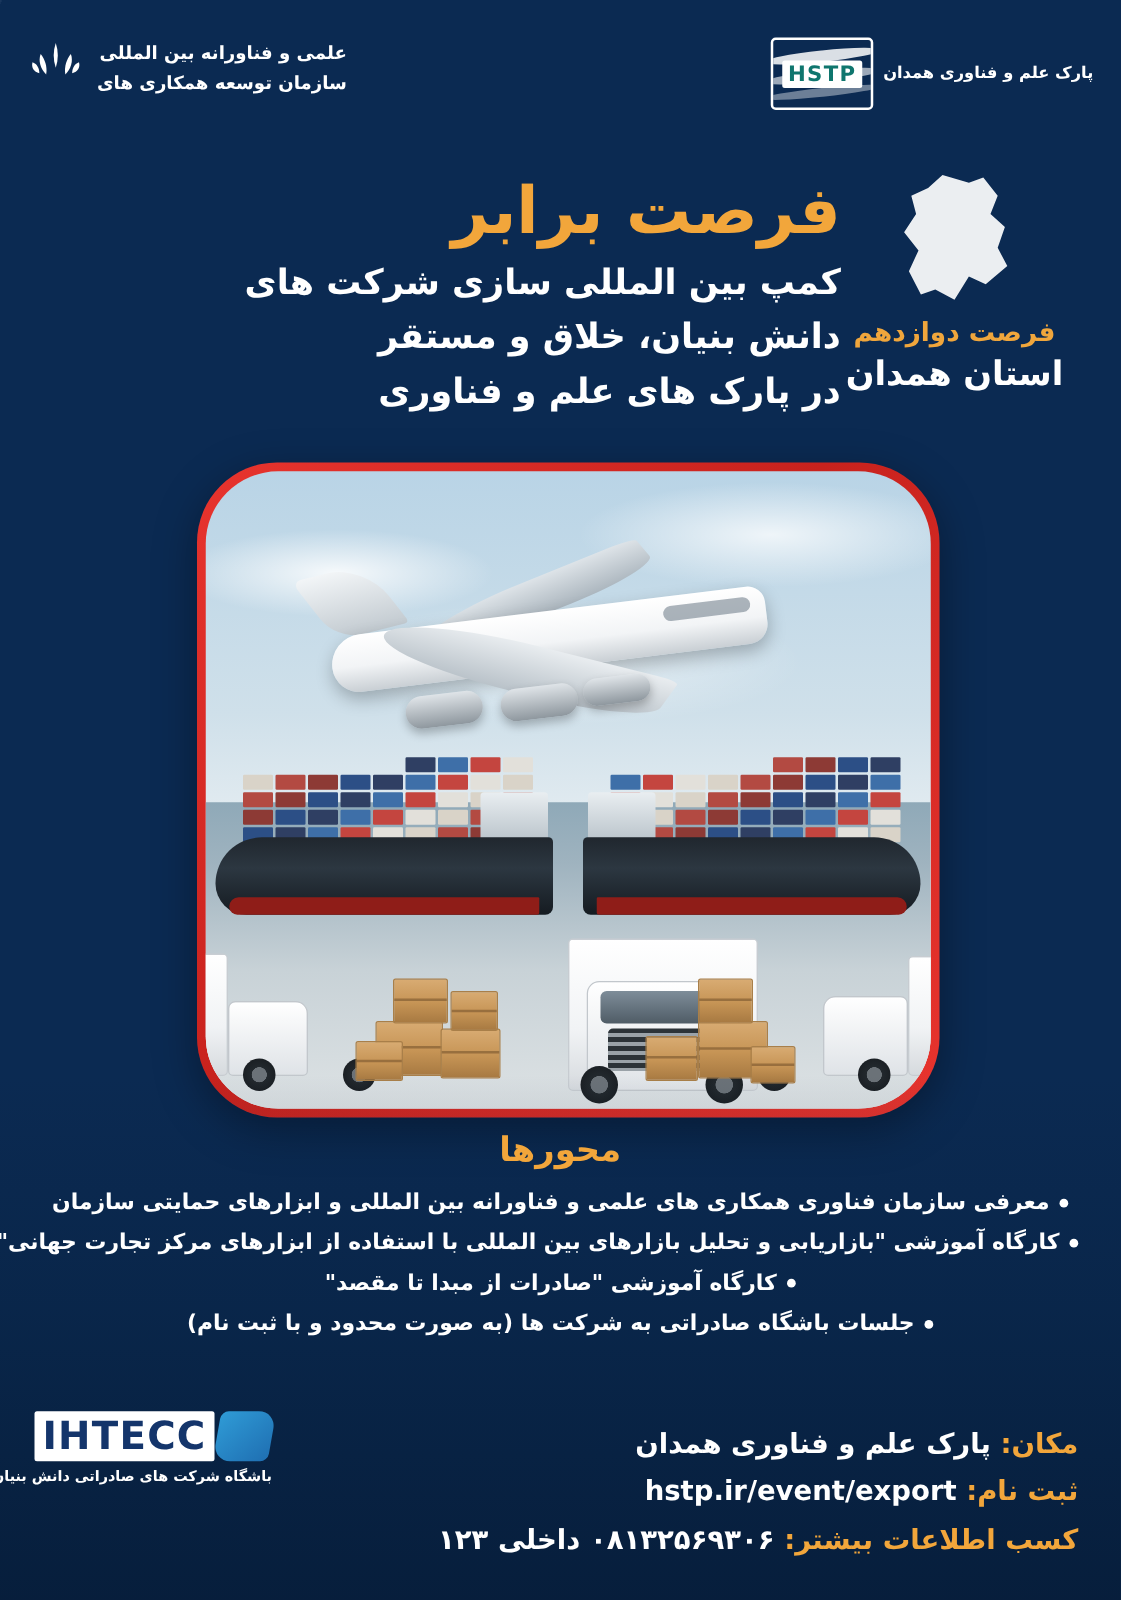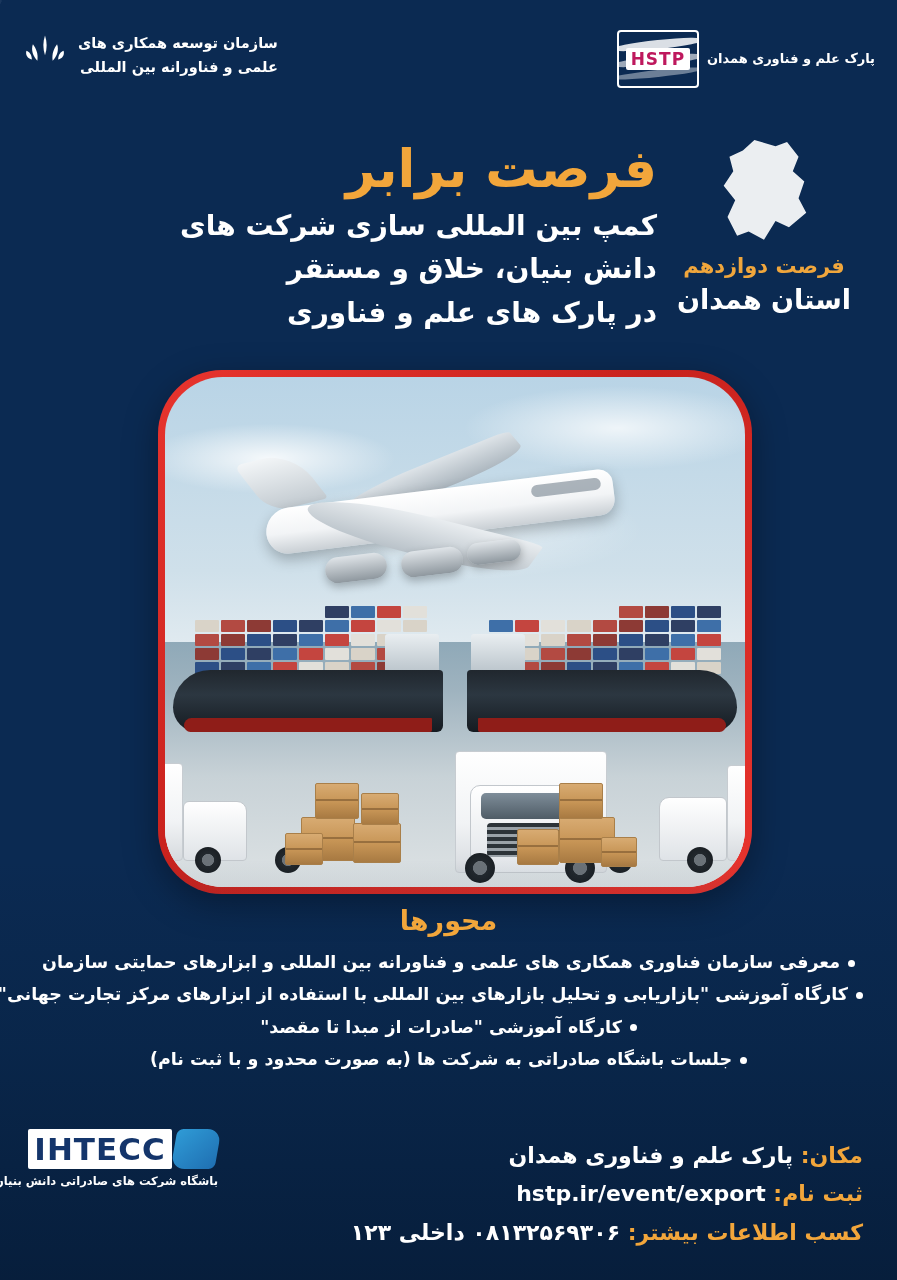--- a/index.html
+++ b/index.html
@@ -73,21 +73,21 @@
   }
   .hstp-mark .w1 { top: 8px; transform: rotate(-6deg); height: 9px; }
   .hstp-mark .w2 { top: 24px; transform: rotate(-6deg); height: 9px; opacity:.6;}
   .hstp-mark .w3 { top: 38px; transform: rotate(-6deg); height: 7px; opacity:.4;}
   .hstp-mark .txt {
     position: relative;
     z-index: 3;
     font-size: 17px;
     font-weight: 700;
     letter-spacing: 1px;
-    color: #be185d;
+    color: #0f766e;
     background: #ffffff;
     padding: 1px 5px;
     border-radius: 2px;
   }
   .logo-hstp .caption {
     font-size: 13px;
     line-height: 1.4;
     font-weight: 600;
     writing-mode: horizontal-tb;
     white-space: nowrap;
@@ -144,21 +144,21 @@
   }
   .province .main {
     font-size: 27px;
     font-weight: 800;
     letter-spacing: .5px;
   }
 
   
   .titleblock {
     position: absolute;
-    right: 240px;
+    right: 224px;
     left: 40px;
     top: 140px;
     text-align: left;
     direction: rtl;
   }
   .t-main {
     color: #f2a63b;
     font-size: 52px;
     font-weight: 900;
     letter-spacing: 3px;
@@ -496,22 +496,22 @@
         <div class="wave w1"></div>
         <div class="wave w2"></div>
         <div class="wave w3"></div>
         <div class="txt">HSTP</div>
       </div>
     </div>
 
 
     <div class="logo-left">
       <div class="lines">
+        <div>علمی و فناورانه بین المللی</div>
         <div>سازمان توسعه همکاری های</div>
-        <div>علمی و فناورانه بین المللی</div>
       </div>
       <div class="emblem2">
         <svg width="46" height="40" viewBox="0 0 42 36" aria-hidden="true">
           <g fill="#ffffff">
             <path d="M21 2 C23 8 23 14 21 20 C19 14 19 8 21 2 Z"></path>
             <path d="M10 10 C13 14 15 19 14 25 C10 21 8 15 10 10 Z"></path>
             <path d="M32 10 C34 15 32 21 28 25 C27 19 29 14 32 10 Z"></path>
             <path d="M4 16 C7 17 9 20 9 24 C5 23 3 20 4 16 Z"></path>
             <path d="M38 16 C39 20 37 23 33 24 C33 20 35 17 38 16 Z"></path>
           </g>

